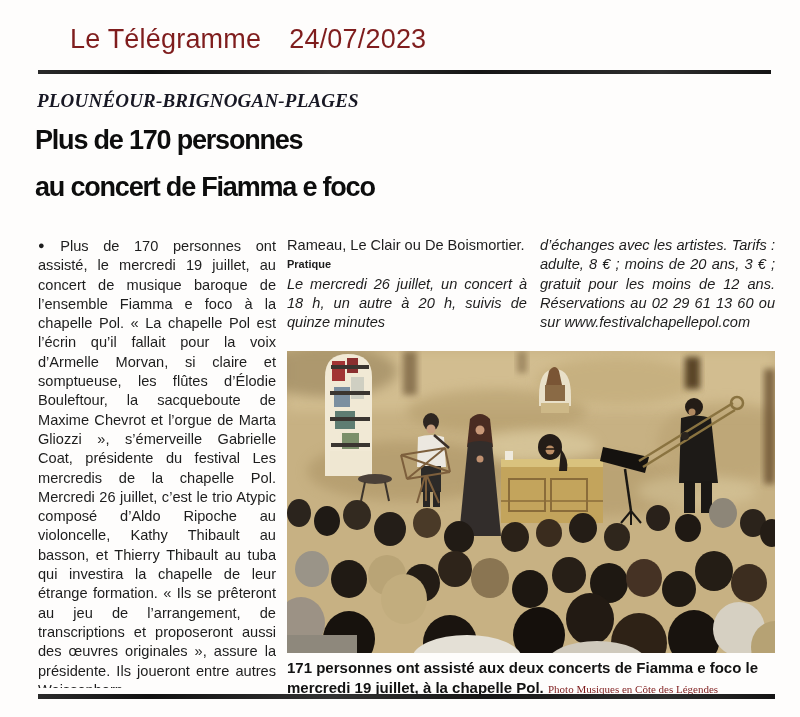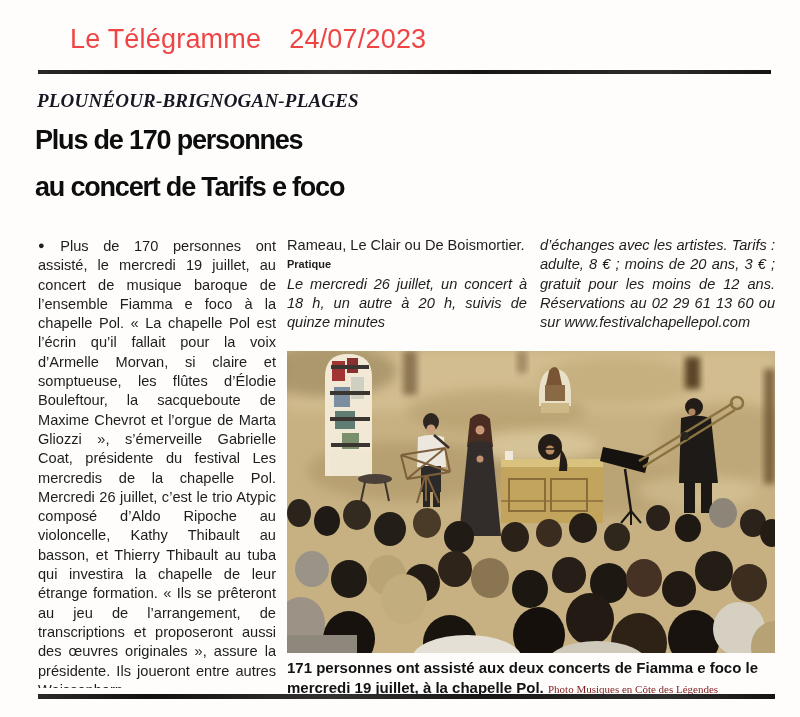--- a/index.html
+++ b/index.html
@@ -4,21 +4,21 @@
 <style>
   html,body{margin:0;padding:0;}
   body{
     width:800px;height:717px;position:relative;overflow:hidden;
     background:#fefdfc;
     font-family:"Liberation Sans",sans-serif;
     color:#1e1e1e;
   }
   .abs{position:absolute;}
   
-  .masthead{left:70px;top:24px;font-size:27px;color:#ef4444;letter-spacing:.2px;}
+  .masthead{left:70px;top:24px;font-size:27px;color:#7f1d1d;letter-spacing:.2px;}
   .masthead .date{margin-left:28px;}
   
   .rule{background:linear-gradient(90deg,#2a2a2a,#111 15%,#333 40%,#161616 60%,#2e2e2e 85%,#141414);}
   .rule-top{left:38px;top:70px;width:733px;height:4px;}
   .rule-bottom{left:38px;top:694px;width:737px;height:5px;}
   
   .kicker{
     left:37px;top:90px;
     font-family:"Liberation Serif",serif;font-style:italic;font-weight:bold;
     font-size:19px;color:#181824;letter-spacing:.2px;
@@ -49,21 +49,21 @@
 
 <div class="abs masthead">
   <span>Le Télégramme</span><span class="date">24/07/2023</span>
 </div>
 
 <div class="abs rule rule-top"></div>
 
 <div class="abs kicker">PLOUNÉOUR-BRIGNOGAN-PLAGES</div>
 <div class="abs headline">
   <div>Plus de 170 personnes</div>
-  <div>au concert de Tarifs e foco</div>
+  <div>au concert de Fiamma e foco</div>
 </div>
 
 <div class="abs col col1">
   <p>
     <span class="bullet">●</span><span>Plus de 170 personnes ont assisté, le mercredi 19 juillet, au concert de musique baroque de l’ensemble Fiamma e foco à la chapelle Pol. « La chapelle Pol est l’écrin qu’il fallait pour la voix d’Armelle Morvan, si claire et somptueuse, les flûtes d’Élodie Bouleftour, la sacqueboute de Maxime Chevrot et l’orgue de Marta Gliozzi », s’émerveille Gabrielle Coat, présidente du festival Les mercredis de la chapelle Pol. Mercredi 26 juillet, c’est le trio Atypic composé d’Aldo Ripoche au violoncelle, Kathy Thibault au basson, et Thierry Thibault au tuba qui investira la chapelle de leur étrange formation. « Ils se prêteront au jeu de l’arrangement, de transcriptions et proposeront aussi des œuvres originales », assure la présidente. Ils joueront entre autres Weissenborn,</span>
   </p>
 </div>
 
 <div class="abs col col2">
   <p>Rameau, Le Clair ou De Boismortier.</p>

